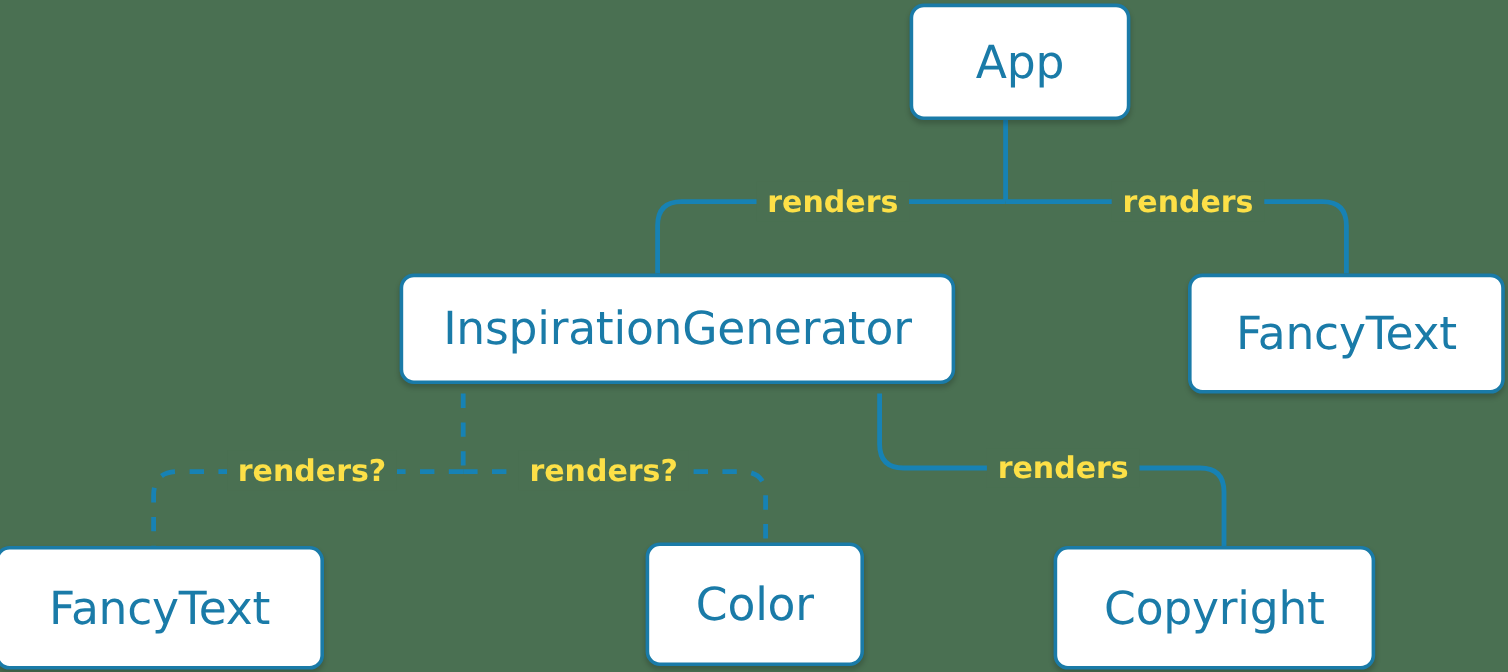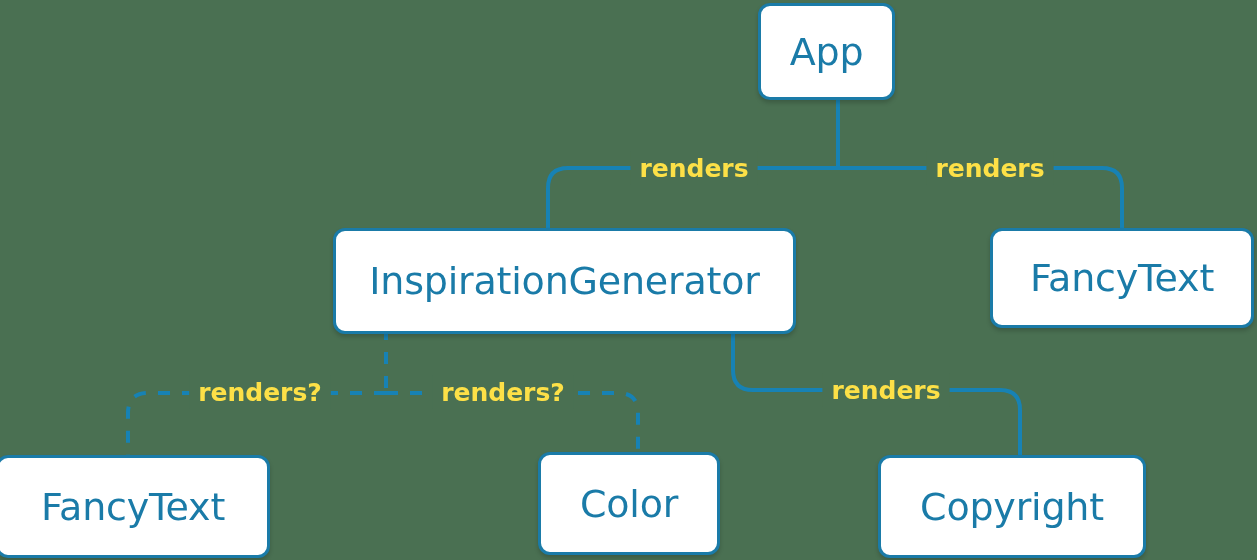--- a/index.html
+++ b/index.html
@@ -76,25 +76,25 @@
 
       <path stroke-dasharray="12 12" d="M 386 393 L 618 393 Q 638 393 638 413 L 638 452"></path>
     </g>
   <rect x="630.421875" y="151.5" width="127.15625" height="33" fill="#4a7052"></rect>
       <rect x="926.421875" y="151.5" width="127.15625" height="33" fill="#4a7052"></rect>
       <rect x="189.171875" y="375.5" width="141.65625" height="33" fill="#4a7052"></rect>
       <rect x="432.171875" y="375.5" width="141.65625" height="33" fill="#4a7052"></rect>
       <rect x="822.421875" y="373.5" width="127.15625" height="33" fill="#4a7052"></rect>
     </svg>
 
-  <div class="node-box" style="left:758px; top:3px; width:137px; height:97px;">
+  <div class="node-box" style="left:758px; top:3px; width:184px; height:97px;">
     <span class="node-label">App</span>
   </div>
 
-  <div class="node-box" style="left:333px; top:228px; width:463px; height:106px;">
+  <div class="node-box" style="left:333px; top:228px; width:463px; height:92px;">
     <span class="node-label">InspirationGenerator</span>
   </div>
 
   <div class="node-box" style="left:990px; top:228px; width:264px; height:100px;">
     <span class="node-label">FancyText</span>
   </div>
 
   <div class="node-box" style="left:-4px; top:455px; width:274px; height:103px;">
     <span class="node-label">FancyText</span>
   </div>

